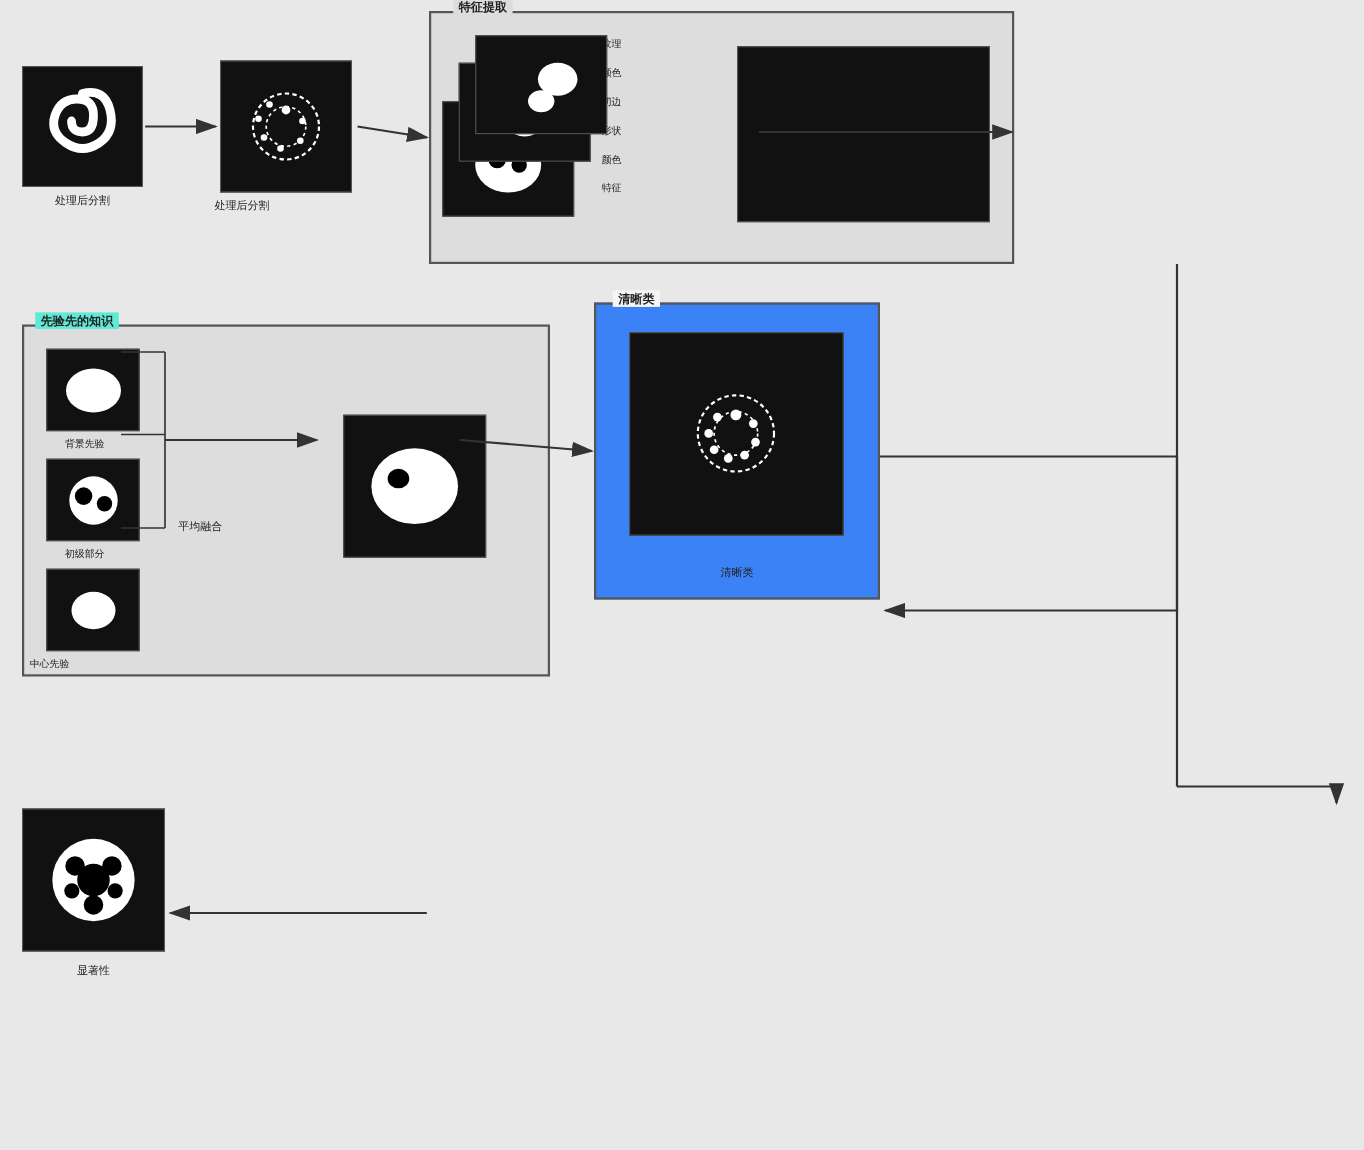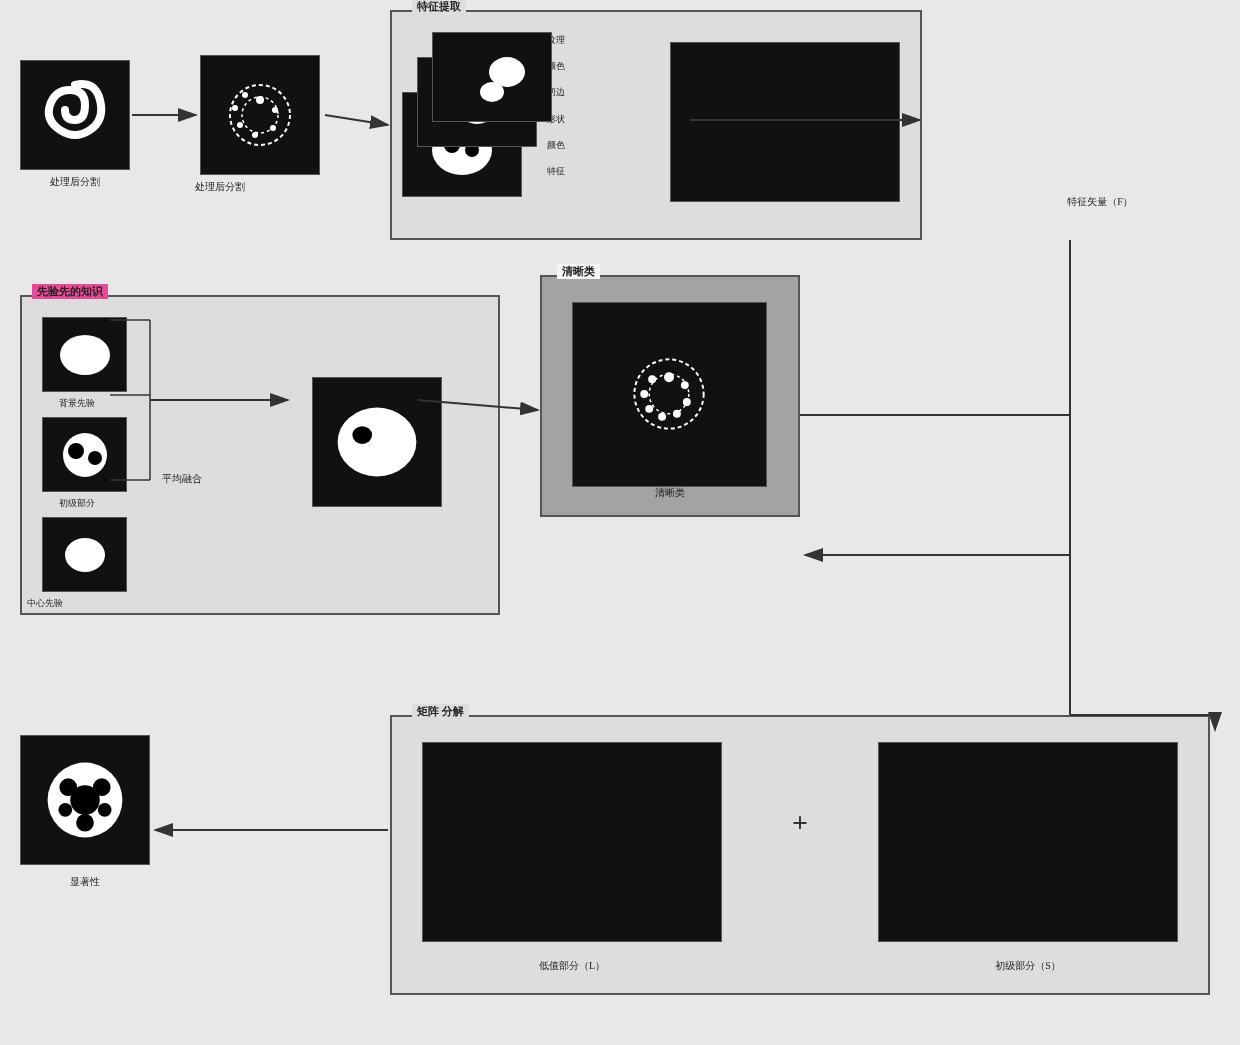--- a/index.html
+++ b/index.html
@@ -165,21 +165,21 @@
       width: 480px;
       height: 320px;
       border: 2px solid #555;
       background: #ddd;
     }
 
     .prior-knowledge-title {
       position: absolute;
       top: -13px;
       left: 10px;
-      background: #ec4899;
+      background: #5eead4;
       padding: 0 5px;
       font-size: 11px;
       font-weight: bold;
     }
 
     .small-black-box {
       width: 85px;
       height: 75px;
       background: #111;
       border: 1px solid #555;
@@ -210,23 +210,23 @@
       background: #111;
       border: 1px solid #555;
     }
 
     
     .sparse-box {
       position: absolute;
       top: 275px;
       left: 540px;
       width: 260px;
-      height: 242px;
+      height: 270px;
       border: 2px solid #555;
-      background: #a3a3a3;
+      background: #3b82f6;
     }
 
     .sparse-title {
       position: absolute;
       top: -13px;
       left: 15px;
       background: #f5f5f5;
       padding: 0 5px;
       font-size: 11px;
       font-weight: bold;
@@ -408,21 +408,20 @@
       <div>颜色</div>
       <div>切边</div>
       <div>形状</div>
       <div>颜色</div>
       <div>特征</div>
     </div>
 
     <div class="combined-box black-box"></div>
   </div>
 
-  <div class="combined-label" style="position:absolute; top:195px; left:985px; font-size:10px; text-align:center;">特征矢量（F）</div>
 
   <div class="prior-knowledge-box">
     <span class="prior-knowledge-title">先验先的知识</span>
 
     <div class="small-black-box prior-img1">
       <svg width="85" height="75" viewBox="0 0 85 75">
         <ellipse cx="42" cy="37" rx="25" ry="20" fill="white"></ellipse>
         <ellipse cx="30" cy="30" rx="8" ry="7" fill="white"></ellipse>
       </svg>
     </div>
@@ -466,28 +465,20 @@
         <circle cx="105" cy="112" r="4" fill="white"></circle>
         <circle cx="90" cy="115" r="4" fill="white"></circle>
         <circle cx="77" cy="107" r="4" fill="white"></circle>
         <circle cx="72" cy="92" r="4" fill="white"></circle>
         <circle cx="80" cy="77" r="4" fill="white"></circle>
       </svg>
     </div>
     <div class="sparse-label">清晰类</div>
   </div>
 
-  <div class="bottom-section">
-    <span class="bottom-title">矩阵 分解</span>
-    <div class="bottom-img-l black-box"></div>
-    <div class="plus-sign">+</div>
-    <div class="bottom-img-s black-box"></div>
-    <div class="bottom-label-l">低值部分（L）</div>
-    <div class="bottom-label-s">初级部分（S）</div>
-  </div>
 
   <div class="output-image black-box">
     <svg width="130" height="130" viewBox="0 0 130 130">
 
       <circle cx="65" cy="65" r="38" fill="white"></circle>
       <circle cx="65" cy="65" r="15" fill="black"></circle>
       <circle cx="48" cy="52" r="9" fill="black"></circle>
       <circle cx="82" cy="52" r="9" fill="black"></circle>
       <circle cx="65" cy="88" r="9" fill="black"></circle>
       <circle cx="45" cy="75" r="7" fill="black"></circle>

